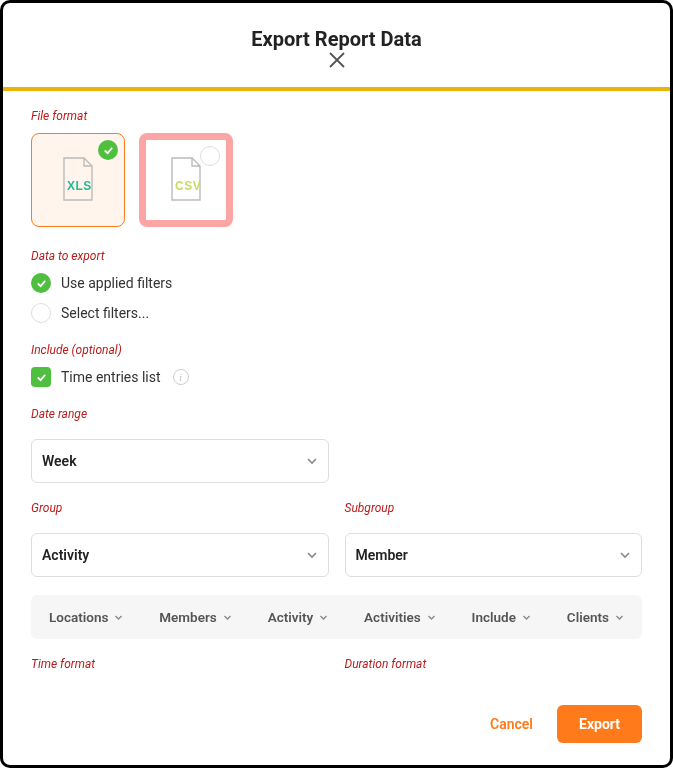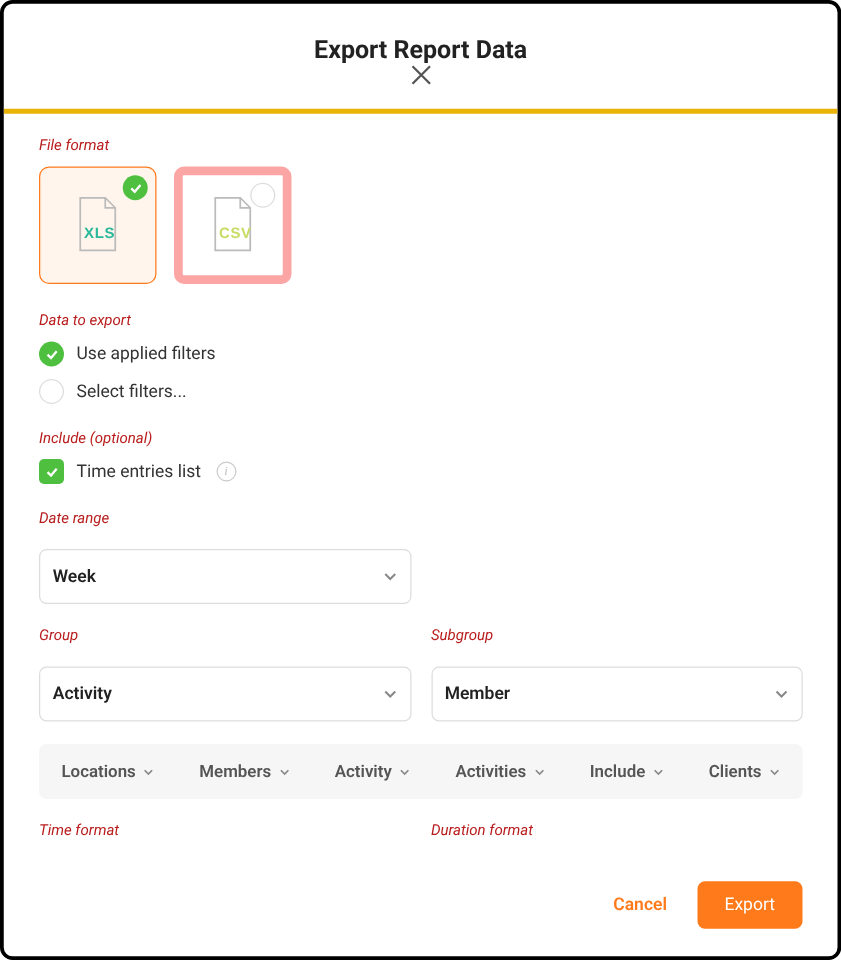--- a/index.html
+++ b/index.html
@@ -48,21 +48,21 @@
     .cal-icon { width: 18px; height: 18px; flex-shrink: 0; }
     
     .filter-bar { background: #f6f6f6; border-radius: 6px; height: 44px; display: flex; align-items: center; padding: 0 8px; gap: 4px; margin-bottom: 18px; }
     .filter-chip { padding: 6px 10px; font-size: 13.5px; font-weight: 600; color: #555; display: flex; align-items: center; gap: 6px; cursor: pointer; border-radius: 4px; }
     .filter-chip .chev-sm { width: 9px; height: 9px; }
     .filter-chip .chev-sm path { stroke: #888; stroke-width: 1.8; fill: none; }
     .filter-spacer { flex: 1; }
     
     .footer { padding: 14px 28px 22px 28px; display: flex; justify-content: flex-end; align-items: center; gap: 8px; }
     .btn-cancel { color: #ff7a1a; font-weight: 600; font-size: 14px; background: none; border: none; padding: 10px 16px; cursor: pointer; }
-    .btn-export { background: #ff7a1a; color: #fff; font-weight: 400; font-size: 14px; border: none; border-radius: 6px; padding: 11px 22px; cursor: pointer; }
+    .btn-export { background: #ff7a1a; color: #fff; font-weight: 700; font-size: 14px; border: none; border-radius: 6px; padding: 11px 22px; cursor: pointer; }
     
     .gap-section { margin-bottom: 20px; }
   </style>
 </head>
 <body>
 
 <div class="header">
   <div class="title">Export Report Data</div>
   <svg class="close-icon" viewBox="0 0 18 18">
     <path d="M2 2 L16 16 M16 2 L2 16" stroke="#555" stroke-width="1.8" fill="none"></path>

